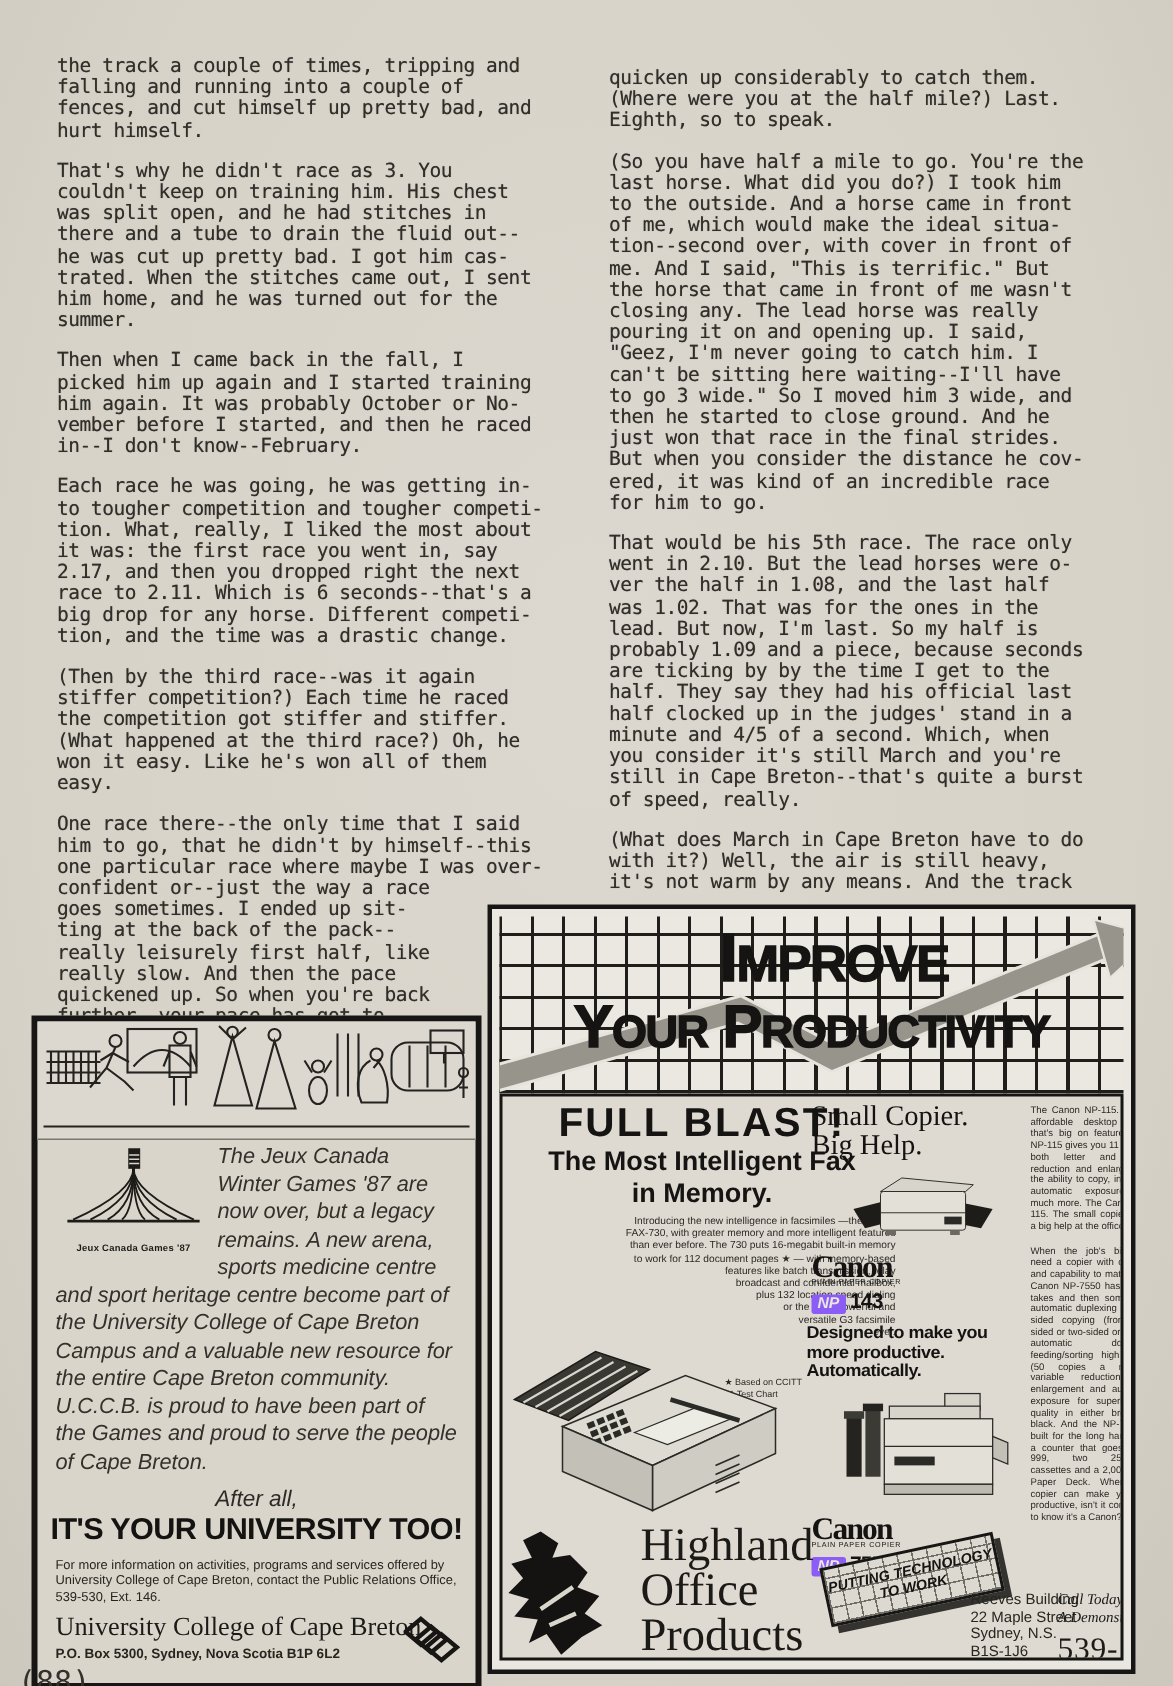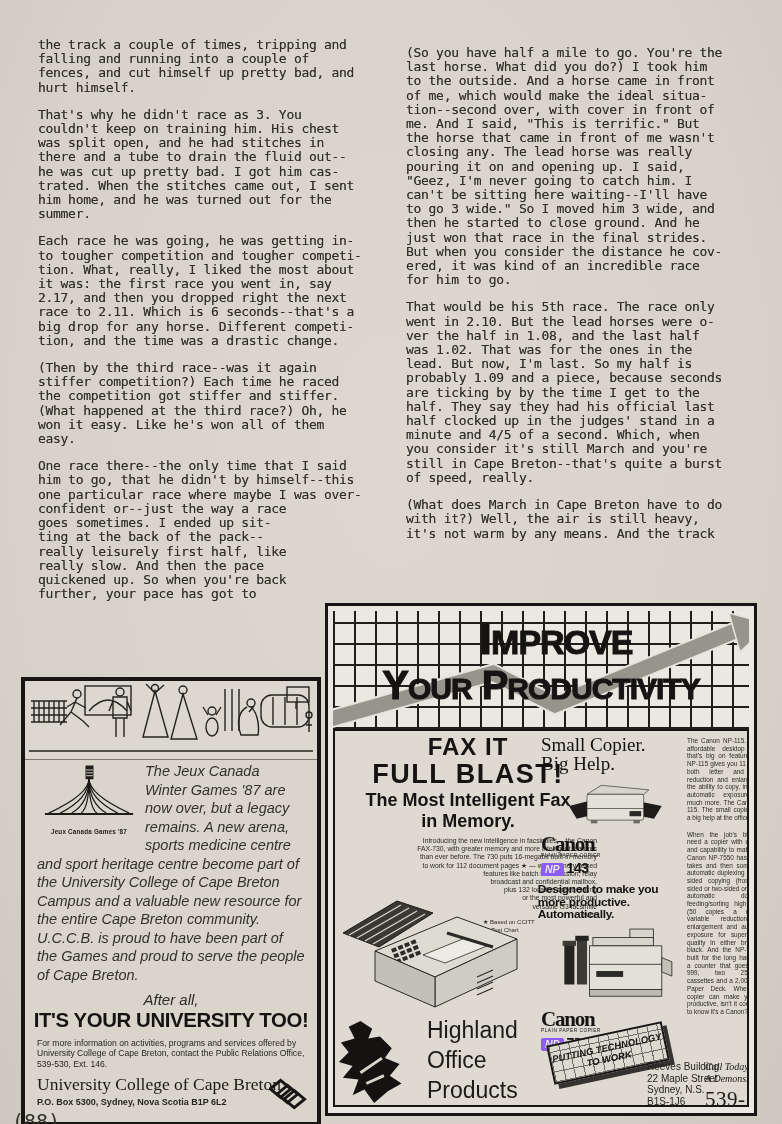--- a/index.html
+++ b/index.html
@@ -65,22 +65,22 @@
   .badge{margin-top:1px;}
   .np-chip{background:#8b5cf6;color:#e9e6de;font-weight:bold;font-style:italic;font-size:10.5px;
            padding:0 4px 1px;border-radius:2px;margin-right:3px;}
   .model{font-weight:bold;font-size:14px;letter-spacing:-0.5px;}
   .tagline{font-weight:bold;font-size:11.5px;line-height:12.5px;white-space:pre-line;
            letter-spacing:-0.3px;margin-top:7px;transform:scaleX(1.04);}
   .np7550-img{height:86px;margin-top:3px;}
   .right-col{position:absolute;left:352px;top:6px;width:82px;}
   .tiny{font-size:6.4px;line-height:7.7px;text-align:justify;color:#2b2a25;margin:0 0 9px;}
   .dealer-map{position:absolute;left:-4px;top:288px;width:98px;height:88px;}
-  .dealer-name{position:absolute;left:92px;top:284px;font-family:Liberation Sans, sans-serif;
-               font-size:23px;line-height:30px;color:#1b1a17;}
+  .dealer-name{position:absolute;left:92px;top:284px;font-family:Liberation Serif, serif;
+               font-size:31px;line-height:30px;color:#1b1a17;}
   .banner{position:absolute;left:214px;top:302px;width:118px;height:40px;box-sizing:border-box;
           border:2px solid #171614;transform:rotate(-12deg);
           background:repeating-linear-gradient(90deg,#6f6d66 0 1px,transparent 1px 10px),
                      repeating-linear-gradient(0deg,#6f6d66 0 1px,transparent 1px 10px),#dcd9d0;
           box-shadow:4px 5px 0 rgba(22,21,19,.85);
           display:flex;align-items:center;justify-content:center;}
   .banner-text{font-weight:bold;font-style:italic;font-size:9.5px;line-height:11px;text-align:center;
                white-space:pre-line;color:#141311;}
   .dealer-addr{position:absolute;left:312px;top:330px;font-family:Liberation Sans, sans-serif;
                font-size:10px;line-height:11.6px;white-space:pre-line;color:#26251f;}
@@ -100,20 +100,25 @@
 fences, and cut himself up pretty bad, and
 hurt himself.</p>
     <p>That's why he didn't race as 3. You
 couldn't keep on training him. His chest
 was split open, and he had stitches in
 there and a tube to drain the fluid out--
 he was cut up pretty bad. I got him cas-
 trated. When the stitches came out, I sent
 him home, and he was turned out for the
 summer.</p>
+    <p>Then when I came back in the fall, I
+picked him up again and I started training
+him again. It was probably October or No-
+vember before I started, and then he raced
+in--I don't know--February.</p>
     <p>Each race he was going, he was getting in-
 to tougher competition and tougher competi-
 tion. What, really, I liked the most about
 it was: the first race you went in, say
 2.17, and then you dropped right the next
 race to 2.11. Which is 6 seconds--that's a
 big drop for any horse. Different competi-
 tion, and the time was a drastic change.</p>
     <p>(Then by the third race--was it again
 stiffer competition?) Each time he raced
@@ -126,20 +131,23 @@
 one particular race where maybe I was over-</p>
     <p class="narrow">confident or--just the way a race
 goes sometimes. I ended up sit-
 ting at the back of the pack--
 really leisurely first half, like
 really slow. And then the pace
 quickened up. So when you're back
 further, your pace has got to</p>
   </div>
   <div class="col col-right">
+    <p>quicken up considerably to catch them.
+(Where were you at the half mile?) Last.
+Eighth, so to speak.</p>
     <p>(So you have half a mile to go. You're the
 last horse. What did you do?) I took him
 to the outside. And a horse came in front
 of me, which would make the ideal situa-
 tion--second over, with cover in front of
 me. And I said, "This is terrific." But
 the horse that came in front of me wasn't
 closing any. The lead horse was really
 pouring it on and opening up. I said,
 "Geez, I'm never going to catch him. I
@@ -247,21 +255,20 @@
         <polyline points="-10,110 160,62 222,94 402,20" fill="none" stroke="#97948b" stroke-width="15"></polyline>
         <polygon points="396,2 437,13 407,41" fill="#97948b" stroke="#e6e4dc" stroke-width="1.5"></polygon>
       </svg>
       <div class="imp-line1"><span class="big">I</span><span>MPROVE</span></div>
       <div class="imp-line2"><span class="big">Y</span><span>OUR</span><span class="wordgap"></span><span class="big">P</span><span>RODUCTIVITY</span></div>
     </div>
 
     <div class="inner">
 
       <div class="fax-col">
-        <div class="fax-h1">FAX IT</div>
         <div class="fax-h2">FULL BLAST!</div>
         <div class="fax-h3">The Most Intelligent Fax</div>
         <div class="fax-h4">in Memory.</div>
         <p class="fax-body">Introducing the new intelligence in facsimiles —the Canon
 FAX-730, with greater memory and more intelligent features
 than ever before. The 730 puts 16-megabit built-in memory
 to work for 112 document pages ★ — with memory-based
 features like batch transmission, relay
 broadcast and confidential mailbox,
 plus 132 location speed dialing

